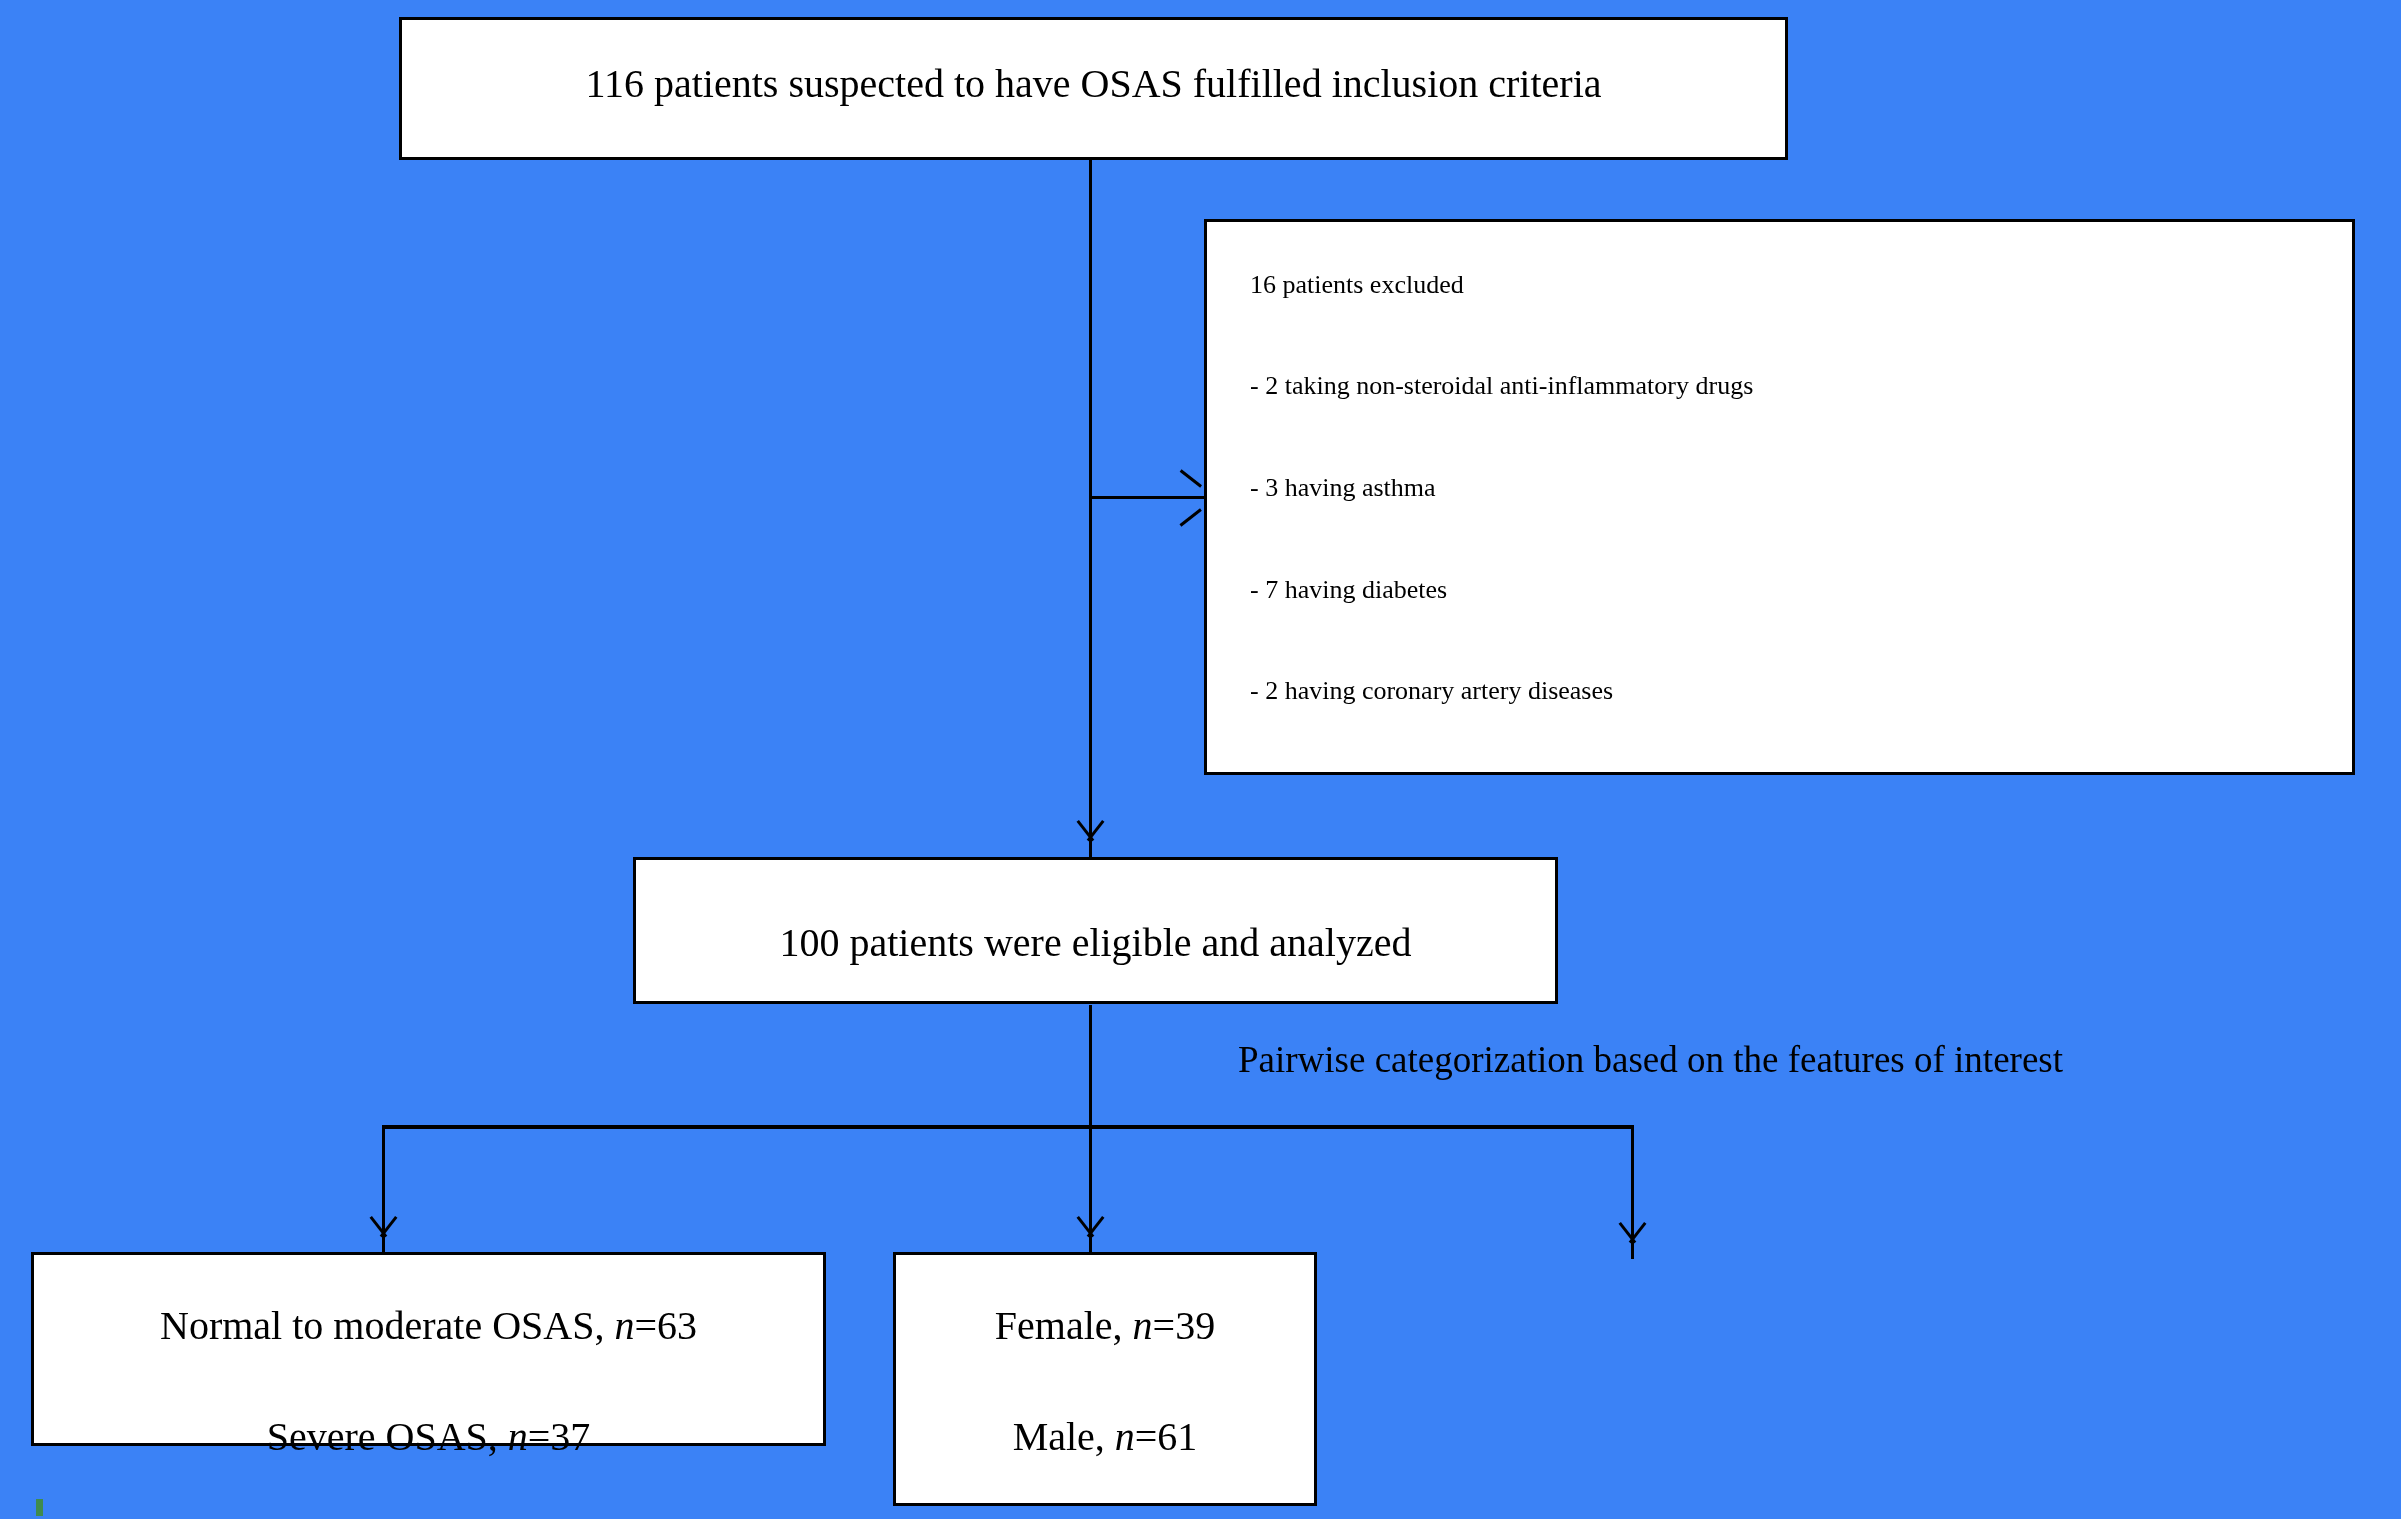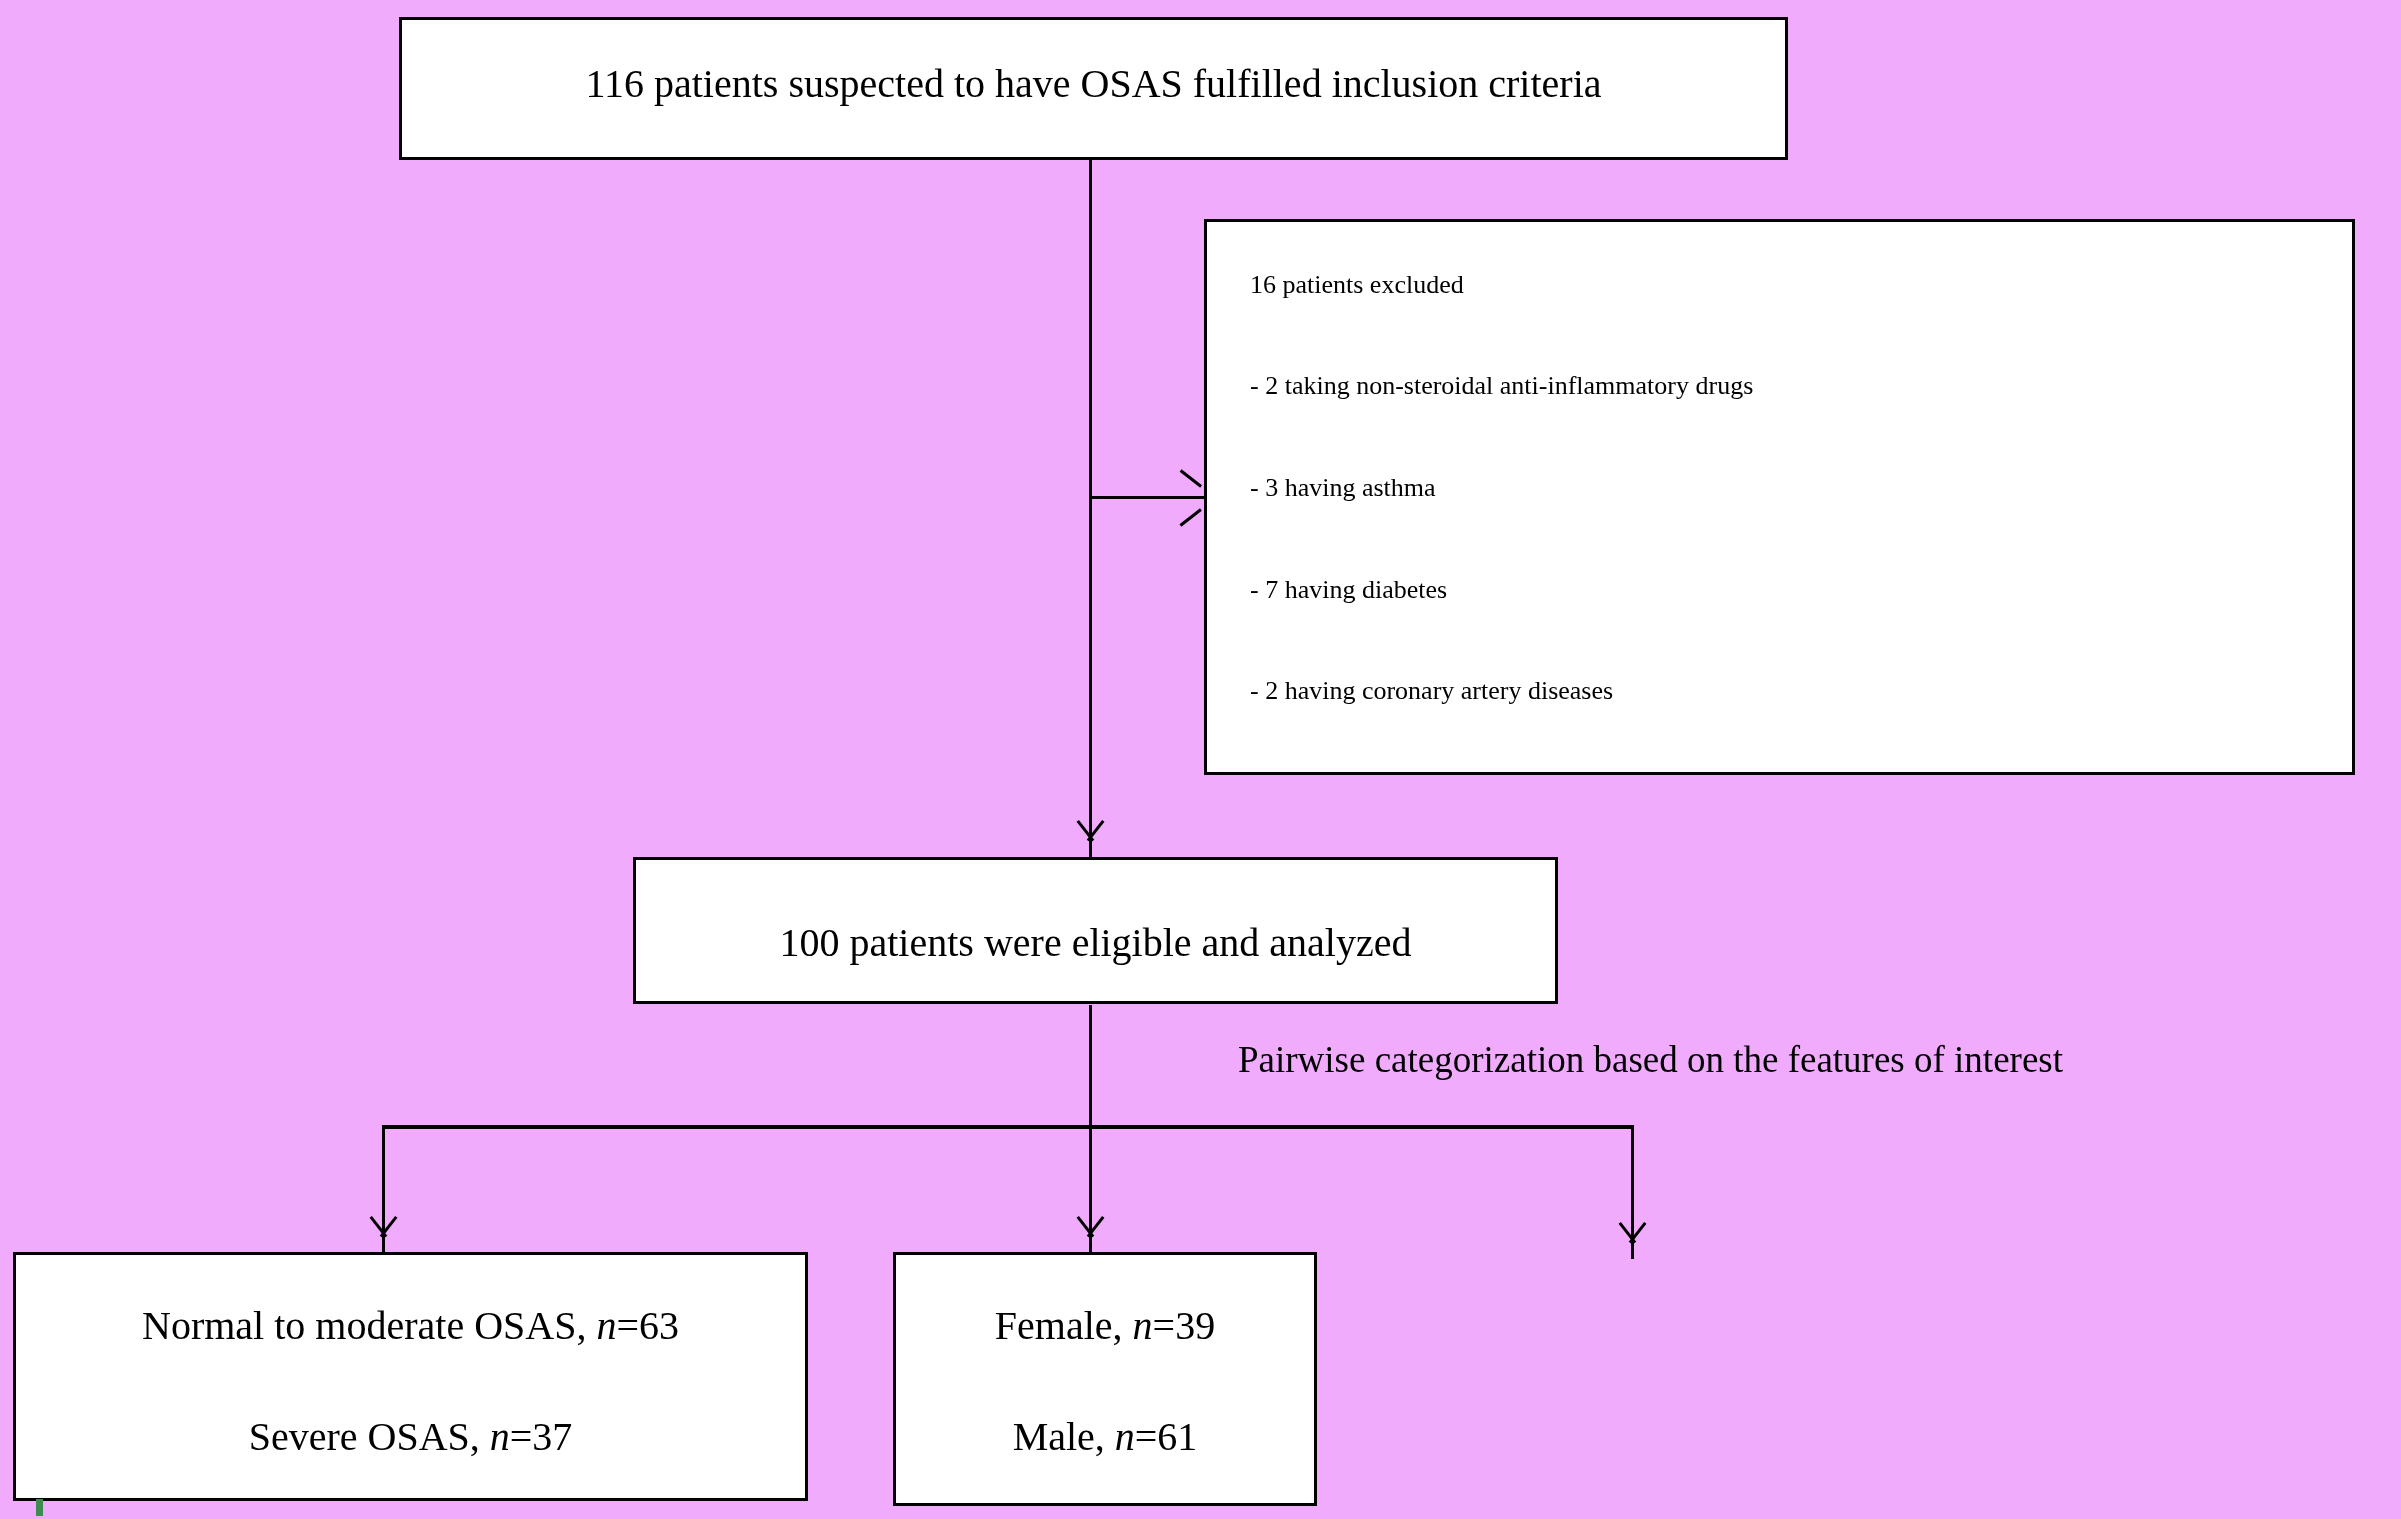--- a/index.html
+++ b/index.html
@@ -5,21 +5,21 @@
 <style>
   html, body {
     margin: 0;
     padding: 0;
     background: #ffffff;
   }
   #canvas {
     position: relative;
     width: 2401px;
     height: 1519px;
-    background: #f0abfc;
+    background: #3b82f6;
     font-family: "Liberation Serif", "DejaVu Serif", serif;
     color: #000000;
     overflow: hidden;
   }
   .box {
     position: absolute;
     box-sizing: border-box;
     border: 3.3px solid #000000;
     background: #ffffff;
   }
@@ -161,21 +161,21 @@
 
   <div class="vline-thin" style="left:382px; top:1125px; height:127px;"></div>
   <div class="arrow-down" style="left:364px; top:1225px;"></div>
 
   <div class="vline-thin" style="left:1089px; top:1125px; height:127px;"></div>
   <div class="arrow-down" style="left:1071px; top:1225px;"></div>
 
   <div class="vline-thin" style="left:1631px; top:1125px; height:134px;"></div>
   <div class="arrow-down" style="left:1613px; top:1231px;"></div>
 
-  <div class="box" style="left:13px; top:1252px; width:795px; height:249px;">
+  <div class="box" style="left:31px; top:1252px; width:795px; height:194px;">
     <div class="centered-line" style="top:51px;">
       <span>Normal to moderate OSAS, </span><span class="italic-n">n</span><span>=63</span>
     </div>
     <div class="centered-line" style="top:162px;">
       <span>Severe OSAS, </span><span class="italic-n">n</span><span>=37</span>
     </div>
   </div>
   <div class="green-mark" style="left:36px; top:1499px;"></div>
 
   <div class="box" style="left:893px; top:1252px; width:424px; height:254px;">

